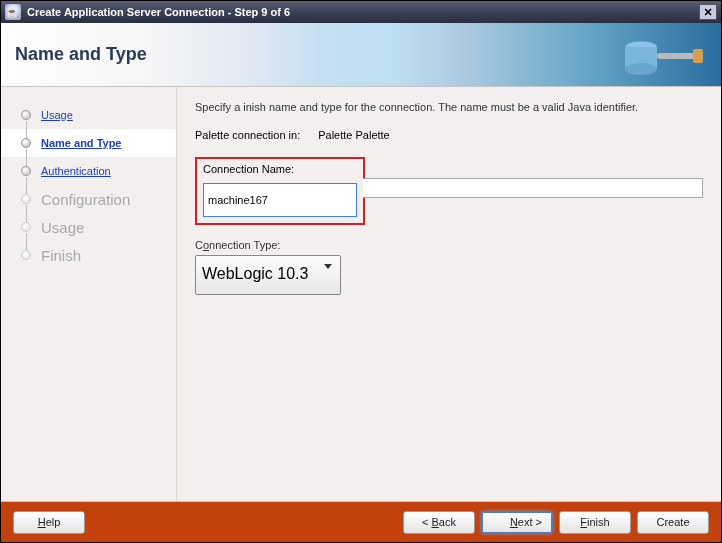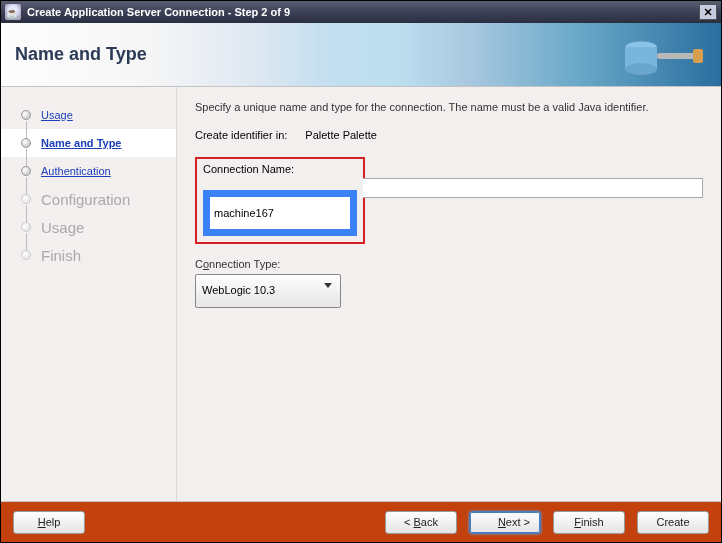--- a/index.html
+++ b/index.html
@@ -133,25 +133,25 @@
   }
   .row { margin-bottom: 12px; }
   .row .lbl { font-size:11px; color:#333; display:inline-block; }
   .row .lbl .ul { text-decoration: underline; }
   .conn-in { display:flex; gap:18px; align-items:center; margin-bottom:16px;}
   .redbox {
     border: 2px solid #d62020;
     padding: 4px 6px 6px 6px;
     margin-bottom: 14px;
   }
-  .redbox .lbl { margin-bottom: 15px; display:block;}
+  .redbox .lbl { margin-bottom: 8px; display:block;}
   .text-input {
     width: 100%;
     height: 20px;
-    border: 7px solid #3b82f6;
+    border: 1px solid #3b82f6;
     background: #fff;
     font-size: 11px;
     padding: 16px 4px;
     font-family: Tahoma, Arial, sans-serif;
   }
   .outer-input-wrap {
     display:flex;
   }
   .outer-input {
     flex:1;
@@ -160,28 +160,28 @@
     border-left:none;
     background:#fff;
     margin-left:-2px;
   }
   .select-wrap {
     margin-top:4px;
     position:relative;
     width:146px;
   }
   .select-display {
-    height: 34px;
+    height: 40px;
     border: 1px solid #888;
     border-radius: 2px;
     background: linear-gradient(to bottom, #fdfdfd, #e6e6e6);
     display:flex;
     align-items:center;
     padding: 0 22px 2px 6px;
-    font-size:11px;
+    font-size:16px;
     position:relative;
     cursor:pointer;
   }
   .select-display .arrow {
     position:absolute;
     right:4px; top:3px;
     width:16px; height:14px;
     display:flex; align-items:center; justify-content:center;
   }
   .select-display .arrow::after {
@@ -201,38 +201,38 @@
   .footer .spacer { flex:1; }
   .btn {
     height: 23px;
     min-width: 72px;
     border: 1px solid #9a9a9a;
     border-radius: 3px;
     background: linear-gradient(to bottom, #fefefe, #e4e4e4);
     font-size: 11px;
     font-family: Tahoma, Arial, sans-serif;
     cursor: pointer;
-    margin-left: 12px;
+    margin-left: 6px;
     padding: 0 10px;
     color:#222;
   }
   .btn .ul { text-decoration: underline; }
   .btn.default {
     box-shadow: 0 0 0 1px #4a7dbb inset, 0 0 3px #6aa0e0;
     border-color:#4a7dbb;
     text-align:right;
   }
   .btn-help { margin-left:0; }
 </style>
 </head>
 <body>
 
 <div class="titlebar">
   <div class="java-icon">☕</div>
-  <span>Create Application Server Connection - Step 2 of 9</span>
+  <span>Create Application Server Connection - Step 9 of 6</span>
   <div class="spacer"></div>
   <div class="close">
     <span>✕</span>
   </div>
 </div>
 
 <div class="header">
   <h1>Name and Type</h1>
   <svg class="decor" viewBox="0 0 100 52">
     <ellipse cx="30" cy="18" rx="16" ry="6" fill="#8bc4e8" stroke="#5a99c0"></ellipse>
@@ -270,24 +270,24 @@
       <div class="line"></div>
       <span class="label-text">Usage</span>
     </div>
     <div class="step-item disabled">
       <div class="dot"></div>
       <span class="label-text">Finish</span>
     </div>
   </div>
 
   <div class="main">
-    <div class="instr">Specify a unique name and type for the connection. The name must be a valid Java identifier.</div>
+    <div class="instr">Specify a inish name and type for the connection. The name must be a valid Java identifier.</div>
 
     <div class="conn-in">
-      <span class="lbl">Create identifier in:</span>
+      <span class="lbl">Palette connection in:</span>
       <span class="lbl">Palette Palette</span>
     </div>
 
     <div class="outer-input-wrap">
       <div class="redbox" style="width:170px;">
         <span class="lbl"><span class="ul">C</span>onnection Name:</span>
         <input class="text-input" type="text" value="machine167" style="">
       </div>
       <div class="outer-input" style="margin-top:21px; height:20px; align-self:flex-start;"></div>
     </div>

